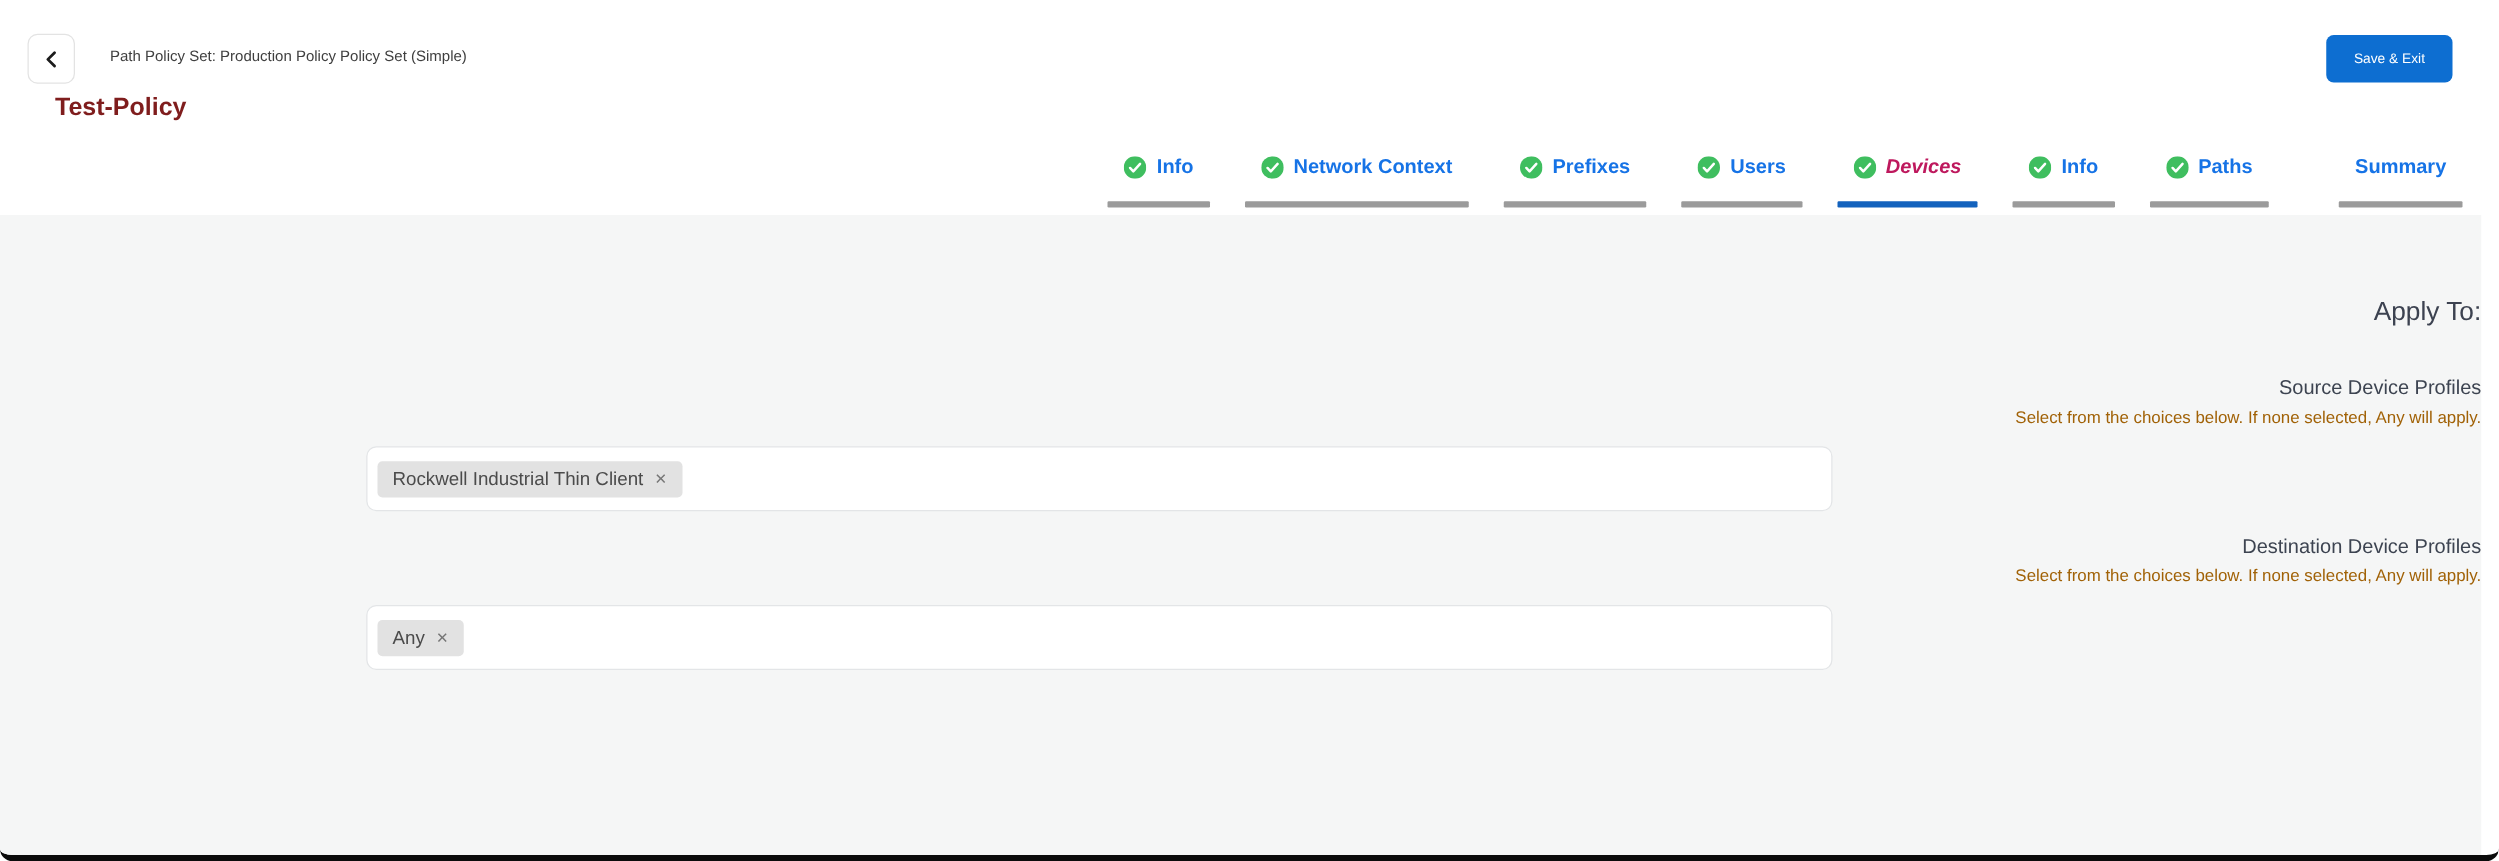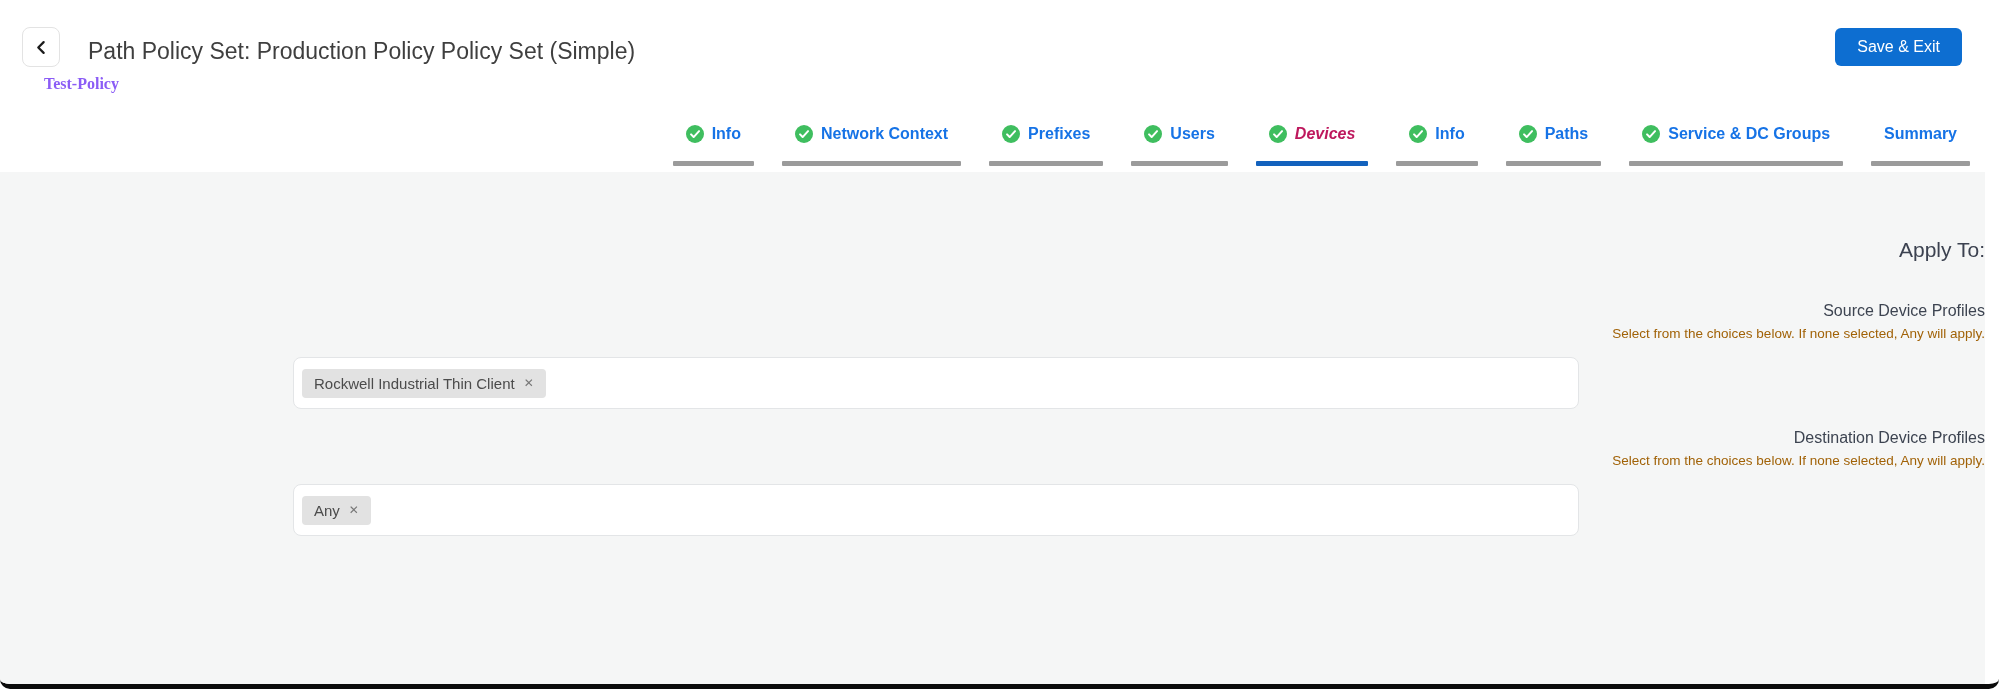--- a/index.html
+++ b/index.html
@@ -31,39 +31,38 @@
     width: 38px; height: 40px;
     background: #ffffff;
     border: 1px solid #e3e3e3;
     border-radius: 8px;
     display: flex; align-items: center; justify-content: center;
     cursor: pointer;
   }
   .page-title {
     position: absolute;
     left: 88px; top: 38px;
-    font-size: 23px;
+    font-size: 12px;
     color: #3f3f3f;
   }
   .policy-name {
     position: absolute;
     left: 44px; top: 75px;
-    font-size: 16px;
+    font-size: 20px;
     font-weight: 700;
-    color: #8b5cf6;
-    font-family: Liberation Serif, serif;
+    color: #7f1d1d;
   }
   .save-btn {
     position: absolute;
     right: 37px; top: 28px;
     height: 38px;
     padding: 0 22px;
     background: #0d6ed1;
     color: #ffffff;
-    font-size: 16px;
+    font-size: 11px;
     font-family: inherit;
     border: none;
     border-radius: 6px;
     cursor: pointer;
     display: flex; align-items: center;
   }
 
   
   .tabs {
     position: absolute;
@@ -119,21 +118,21 @@
     font-size: 16px;
     color: #3d4451;
     margin-bottom: 6px;
   }
   .field-helper {
     font-size: 13.5px;
     color: #a16207;
     margin-bottom: 16px;
   }
   .chip-input {
-    width: 1286px;
+    width: 1173px;
     height: 52px;
     background: #ffffff;
     border: 1px solid #e3e5e7;
     border-radius: 8px;
     display: flex;
     align-items: center;
     padding: 0 8px;
     cursor: text;
   }
   .chip {
@@ -258,29 +257,20 @@
                 <circle cx="10" cy="10" r="10" fill="currentColor"></circle>
                 <path d="M5.6 10.4l2.9 3 6-6.6" stroke="#fff" stroke-width="2.2" fill="none" stroke-linecap="round" stroke-linejoin="round"></path>
               </svg>
           </span>
           <span class="tab-label">Paths</span>
         </div>
         <div class="tab-underline"></div>
       </div>
 
       <div class="tab">
-        <div class="tab-main">
-          <span class="check-icon">
-            <svg width="18" height="18" viewBox="0 0 20 20">
-                <circle cx="10" cy="10" r="10" fill="currentColor"></circle>
-                <path d="M5.6 10.4l2.9 3 6-6.6" stroke="#fff" stroke-width="2.2" fill="none" stroke-linecap="round" stroke-linejoin="round"></path>
-              </svg>
-          </span>
-          <span class="tab-label">Service &amp; DC Groups</span>
-        </div>
         <div class="tab-underline"></div>
       </div>
 
       <div class="tab">
         <div class="tab-main">
           <span class="tab-label">Summary</span>
         </div>
         <div class="tab-underline"></div>
       </div>
 

